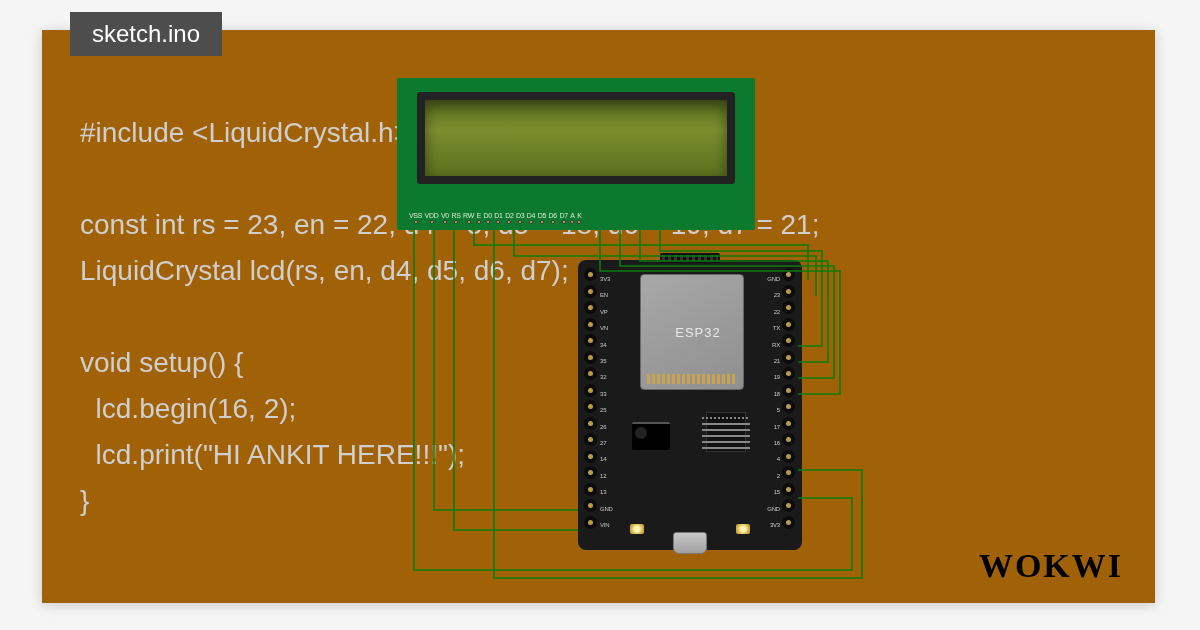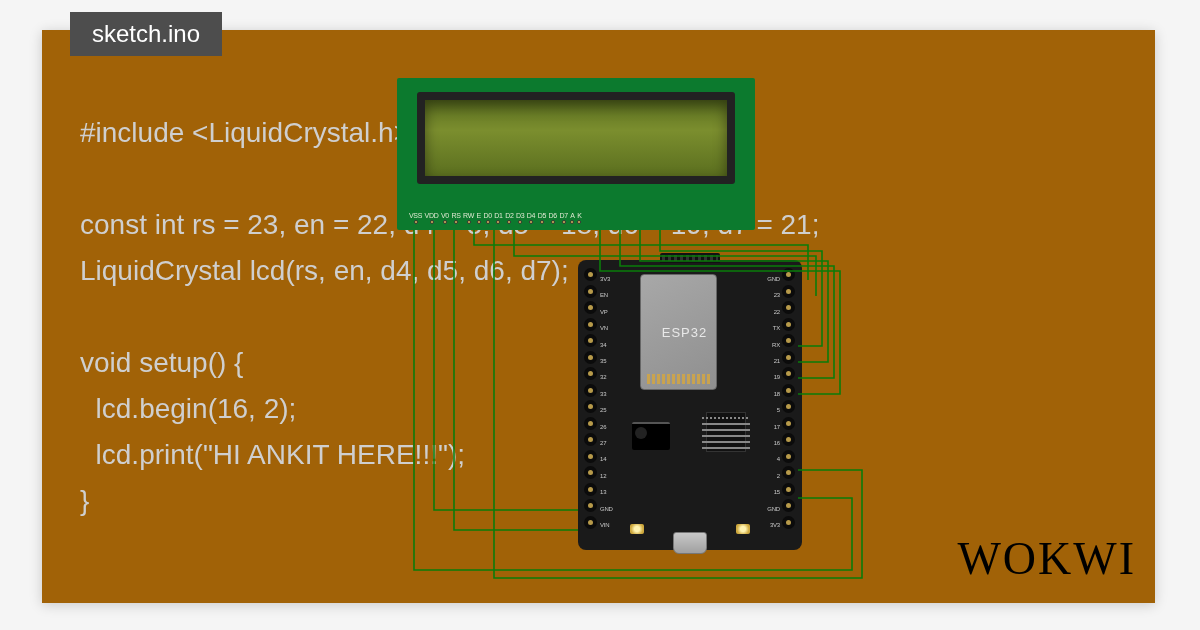--- a/index.html
+++ b/index.html
@@ -102,21 +102,21 @@
     border-radius:2px 2px 0 0;
   }
   .esp-antenna::after{
     content:"";
     position:absolute; inset:2px;
     background:repeating-linear-gradient(90deg,#333 0 3px,#111 3px 6px);
   }
   .esp-shield {
     position: absolute;
     left: 62px; top: 14px;
-    width: 77px; height: 116px;
+    width: 104px; height: 116px;
     background: linear-gradient(150deg,#a8a8a8,#8f8f8f);
     border-radius: 4px;
     border: 1px solid #666;
     display:flex;
     align-items:center;
     justify-content:center;
     padding-left:12px;
   }
   .esp-shield-label {
     color: #e8e8e8;
@@ -170,26 +170,26 @@
   }
   .esp-pin::after{content:"";width:5px;height:5px;border-radius:50%;background:#b79a4a;}
   .esp-pin-labels { position:absolute; top:11px; font-size:6px; color:#c8c8c8; line-height:16.4px; letter-spacing:-0.2px;}
   .esp-pin-labels.left { left:22px; }
   .esp-pin-labels.right { right:22px; text-align:right;}
   
   .wires { position:absolute; left:0; top:0; width:1113px; height:573px; pointer-events:none;}
   
   .brand {
     position:absolute;
-    right:19px; bottom:18px;
+    right:32px; bottom:18px;
     font-family: 'Comic Sans MS', cursive;
-    font-size:46px;
+    font-size:34px;
     letter-spacing:2px;
     color:#000;
-    font-weight:normal;
+    font-weight:bold;
   }
 </style>
 </head>
 <body>
 
 <div class="canvas">
 
   <div class="tab">
     <span>sketch.ino</span>
   </div>

